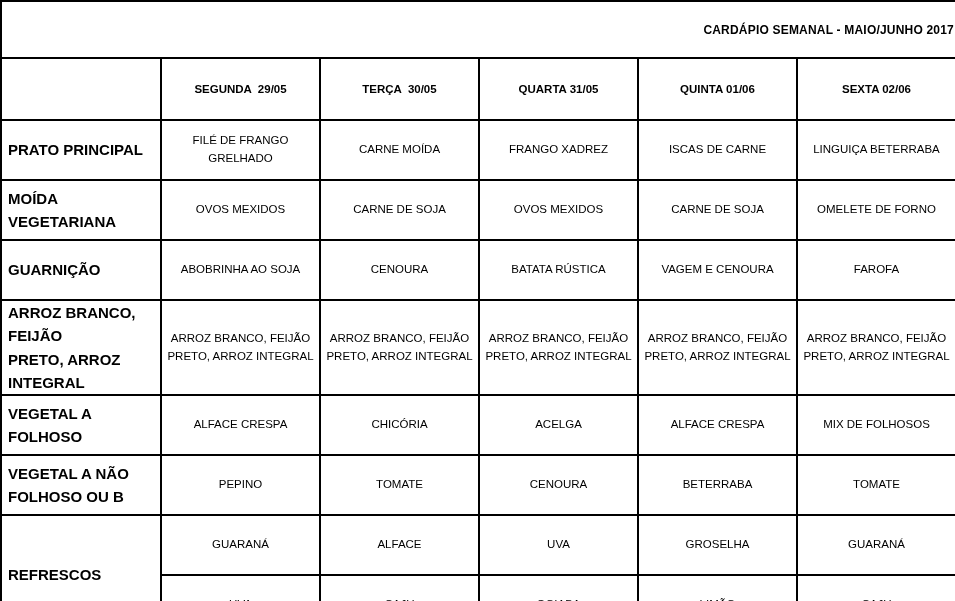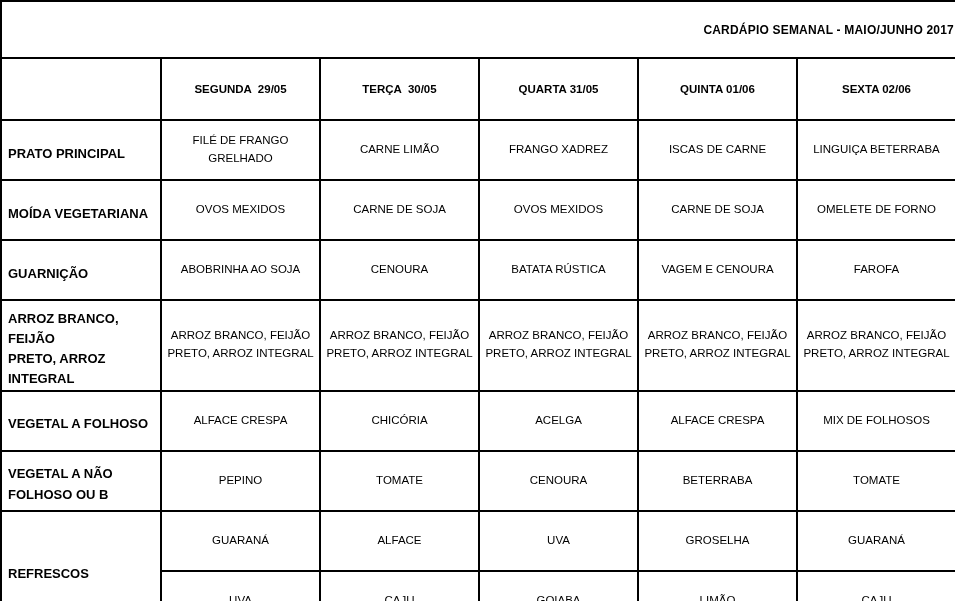--- a/index.html
+++ b/index.html
@@ -38,23 +38,23 @@
     font-size: 11.5px;
     text-align: center;
     white-space: pre-wrap;
     padding: 0 16px;
   }
   td.corner-cell {
     background: #ffffff;
   }
   td.row-label {
     font-weight: bold;
-    font-size: 13px;
+    font-size: 15px;
     text-align: left;
-    padding: 8px 2px 0 6px;
+    padding: 0 2px 0 6px;
     white-space: pre-line;
     line-height: 1.55;
   }
   td.data-cell {
     font-size: 11.5px;
     text-align: center;
     padding: 0 3px;
     white-space: pre-line;
     line-height: 1.55;
   }
@@ -87,21 +87,21 @@
       <td class="day-header">TERÇA  30/05</td>
       <td class="day-header">QUARTA 31/05</td>
       <td class="day-header">QUINTA 01/06</td>
       <td class="day-header">SEXTA 02/06</td>
     </tr>
 
     <tr class="body-row">
       <td class="row-label">PRATO PRINCIPAL</td>
       <td class="data-cell">FILÉ DE FRANGO
 GRELHADO</td>
-      <td class="data-cell">CARNE LIMÃO</td>
+      <td class="data-cell">CARNE MOÍDA</td>
       <td class="data-cell">FRANGO XADREZ</td>
       <td class="data-cell">ISCAS DE CARNE</td>
       <td class="data-cell">LINGUIÇA BETERRABA</td>
     </tr>
 
     <tr class="body-row">
       <td class="row-label">MOÍDA VEGETARIANA</td>
       <td class="data-cell">OVOS MEXIDOS</td>
       <td class="data-cell">CARNE DE SOJA</td>
       <td class="data-cell">OVOS MEXIDOS</td>

